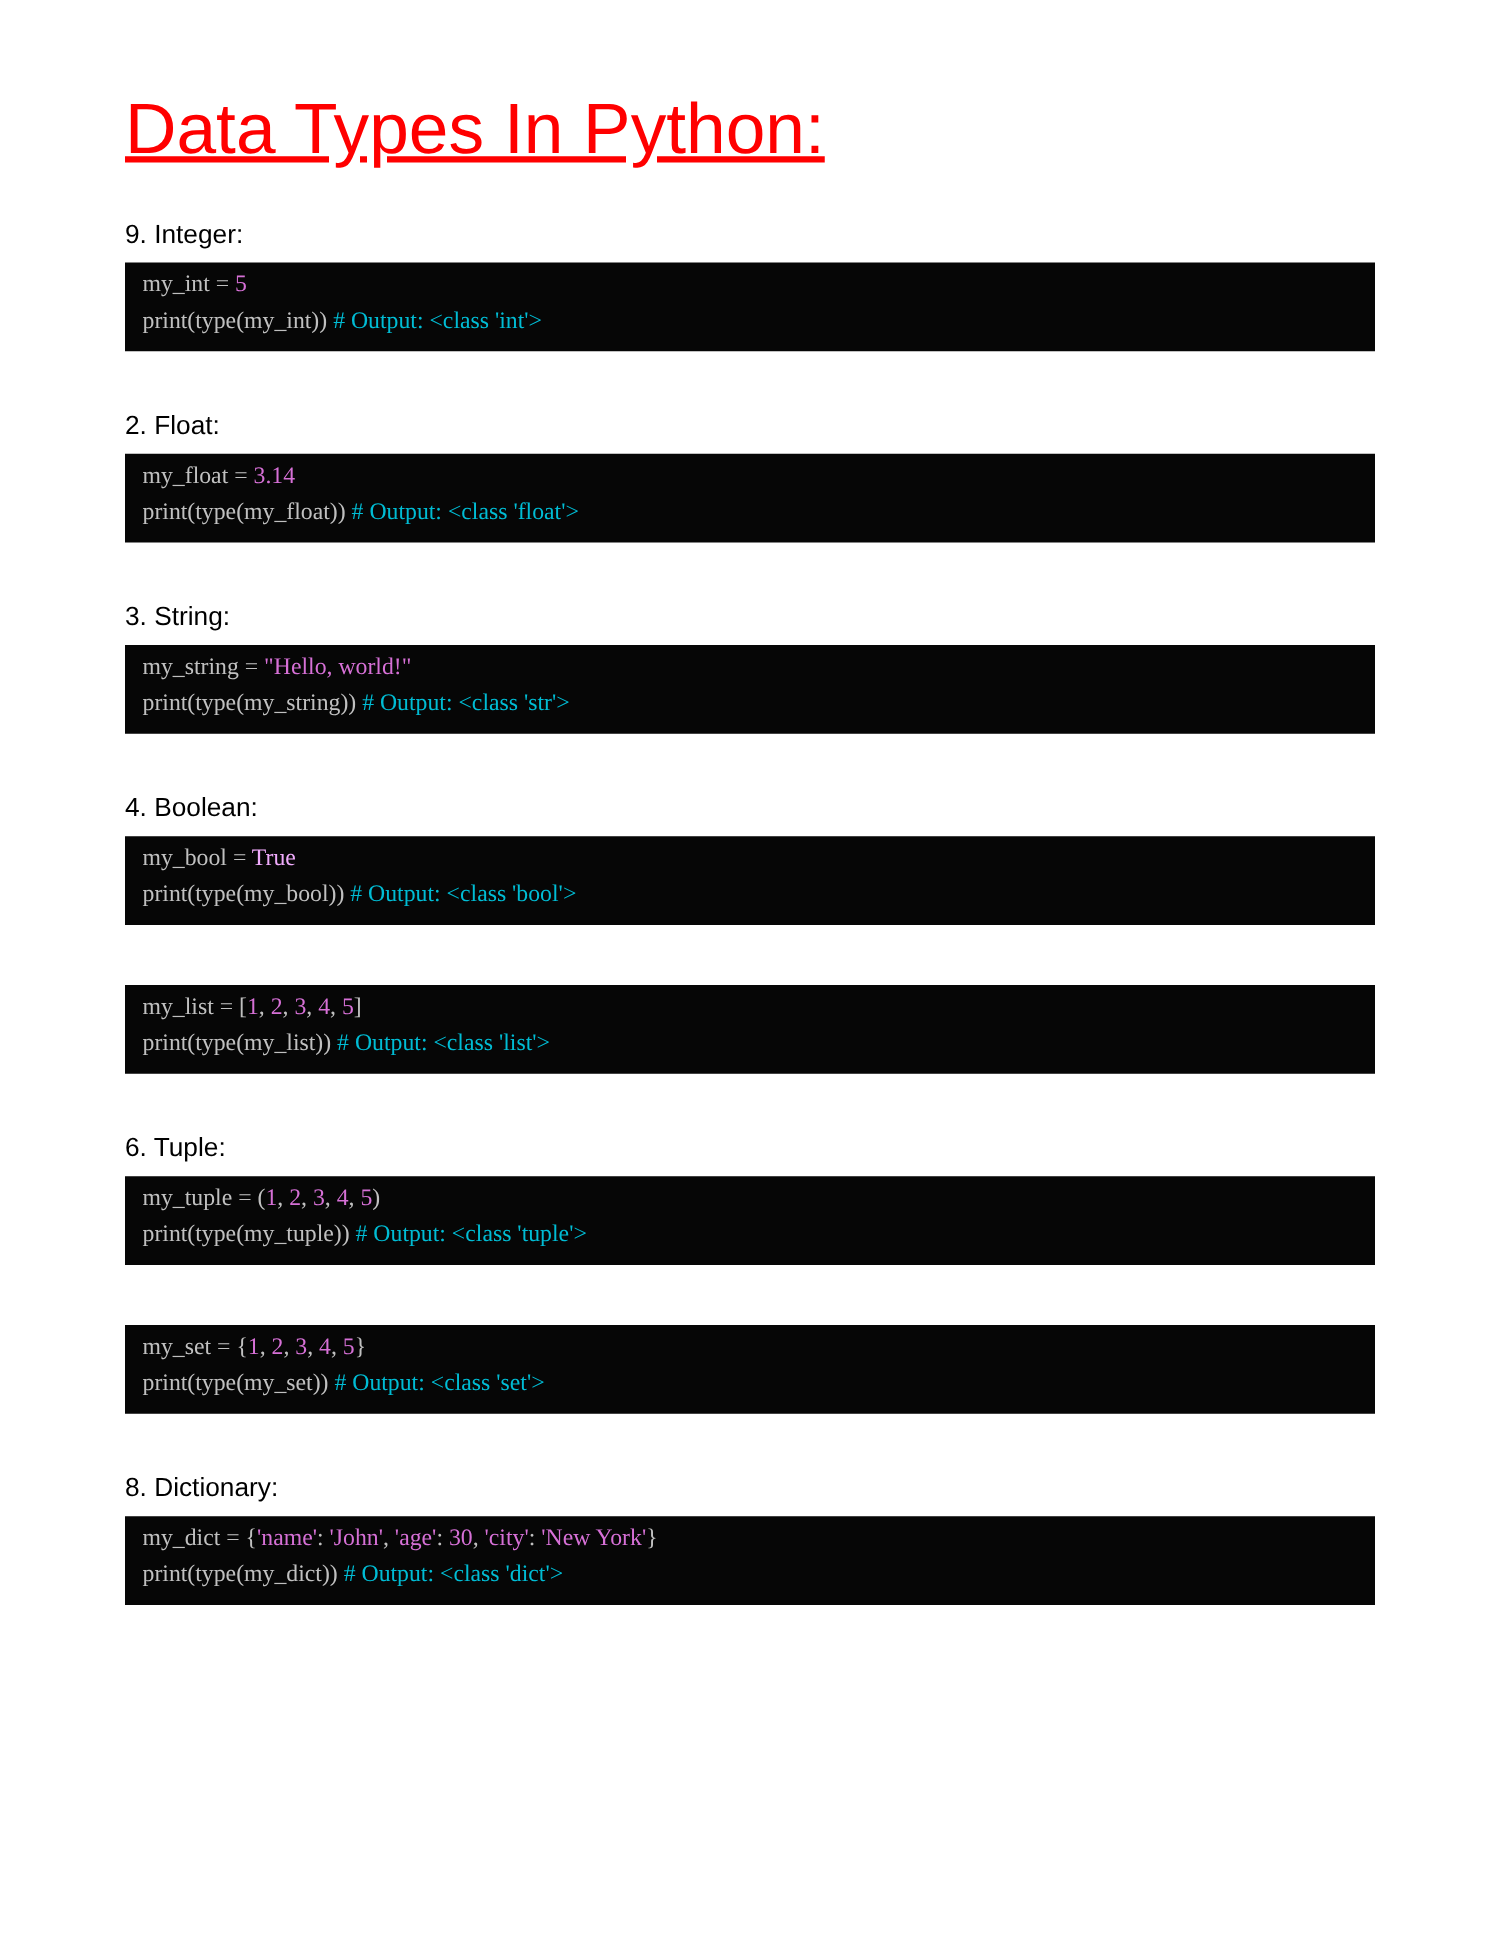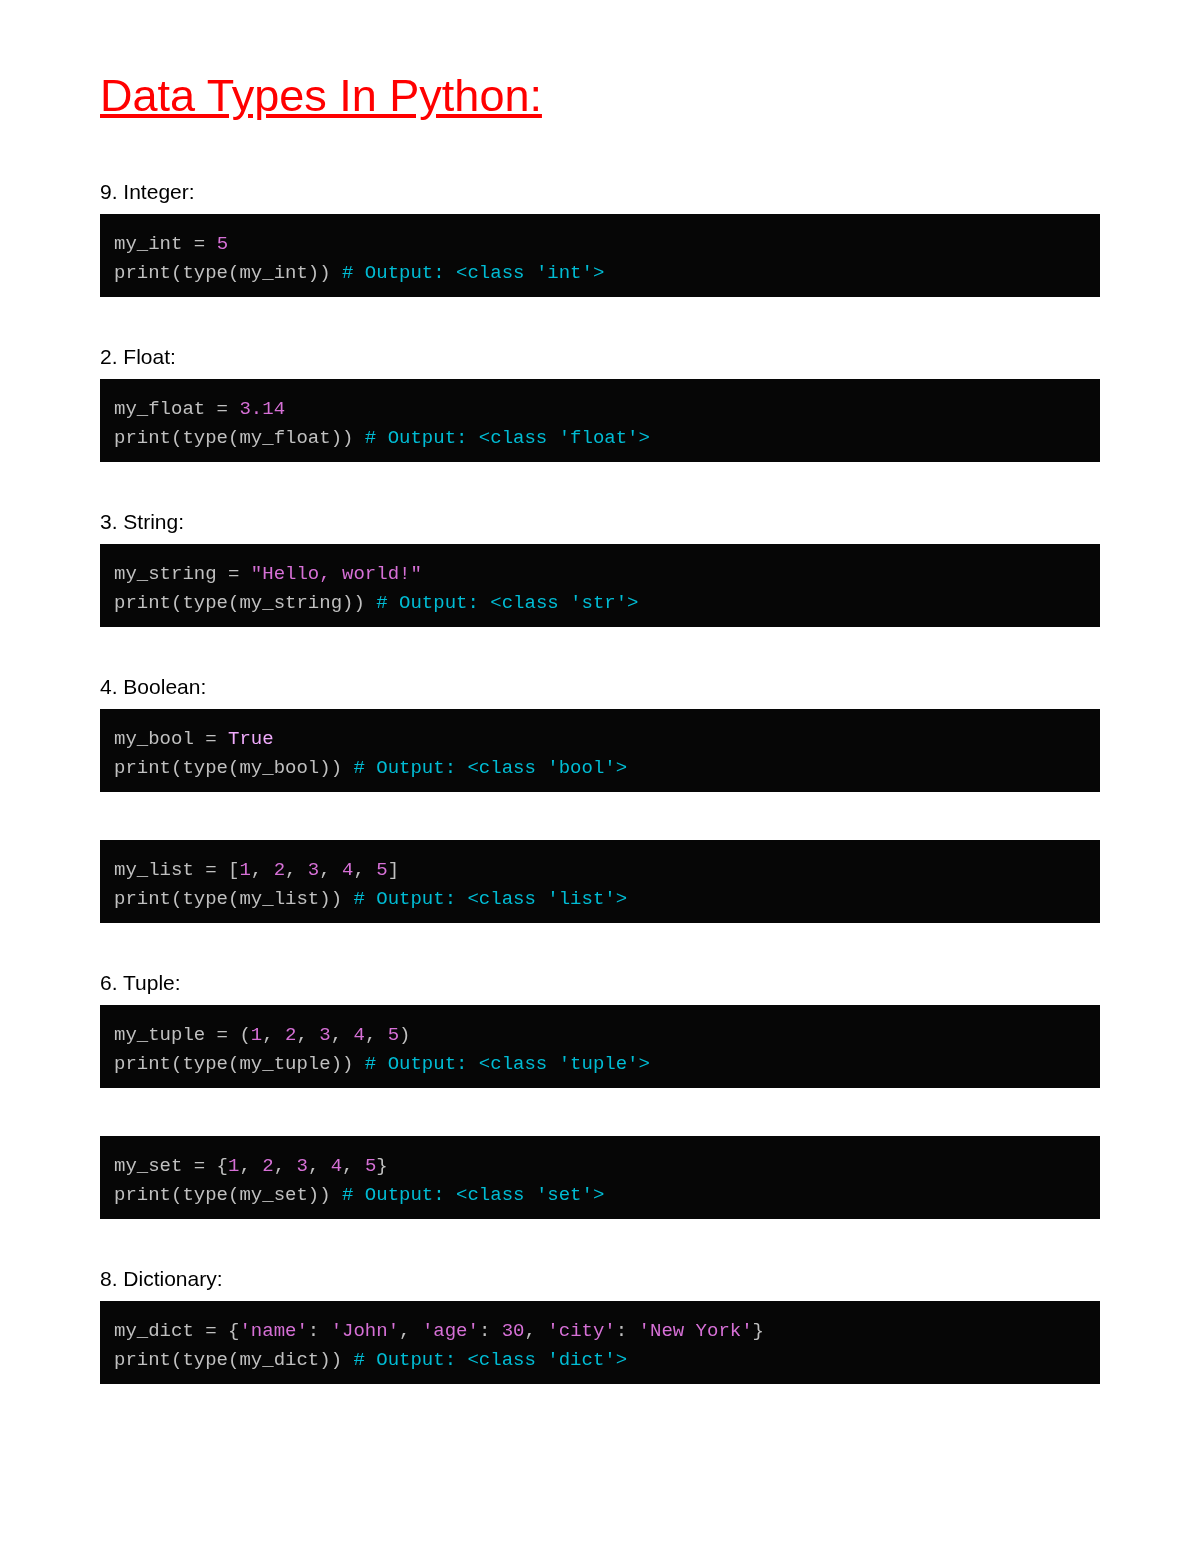--- a/index.html
+++ b/index.html
@@ -7,40 +7,40 @@
       padding: 0;
       box-sizing: border-box;
     }
     body {
       font-family: Arial, Helvetica, sans-serif;
       background: #ffffff;
       padding: 70px 100px 50px 100px;
       width: 1200px;
     }
     .title {
-      font-size: 45px;
+      font-size: 57px;
       color: #ff0000;
       text-decoration: underline;
       font-weight: 400;
-      margin-bottom: 58px;
+      margin-bottom: 40px;
     }
     .section-heading {
       font-size: 21px;
       color: #000000;
       font-weight: 400;
       margin-bottom: 10px;
       margin-top: 0;
     }
     .section {
       margin-bottom: 48px;
     }
     .code-block {
       background: #060606;
-      padding: 16px 14px 10px 14px;
-      font-family: Liberation Mono, monospace;
+      padding: 4px 14px 10px 14px;
+      font-family: Liberation Serif, serif;
       font-size: 19px;
       line-height: 1.5;
       white-space: pre;
       overflow-x: auto;
     }
     .t-default { color: #c0c0c0; }
     .t-num { color: #d670d6; }
     .t-str { color: #d670d6; }
     .t-bool { color: #f0abfc; }
     .t-comment { color: #00bcd4; }

